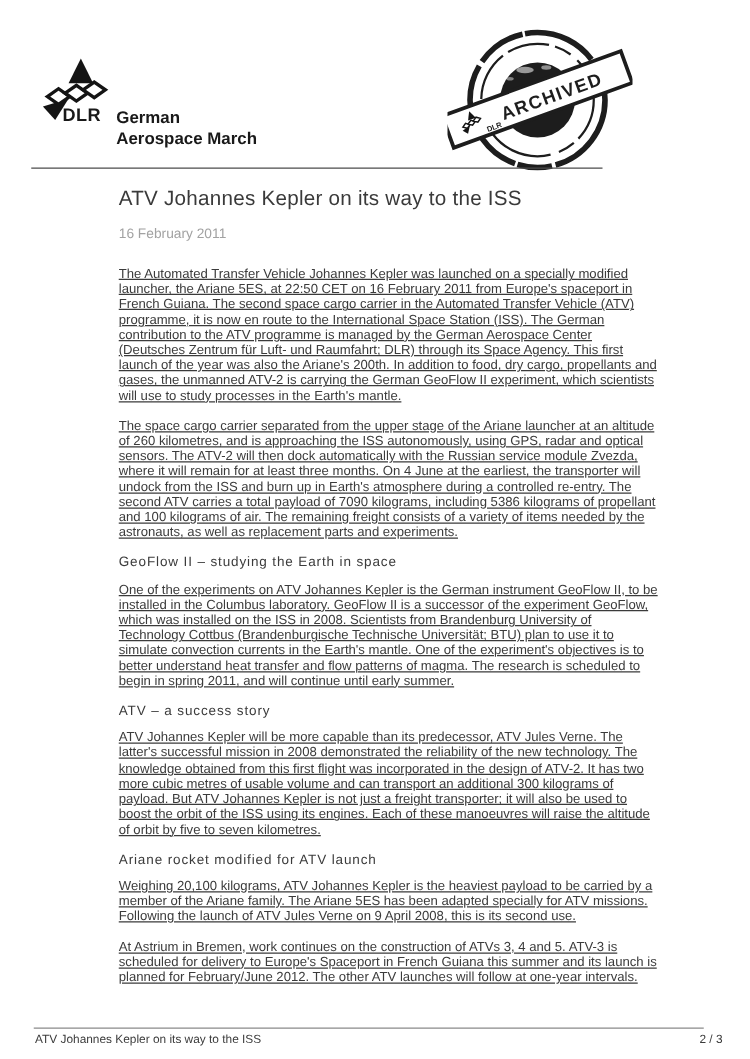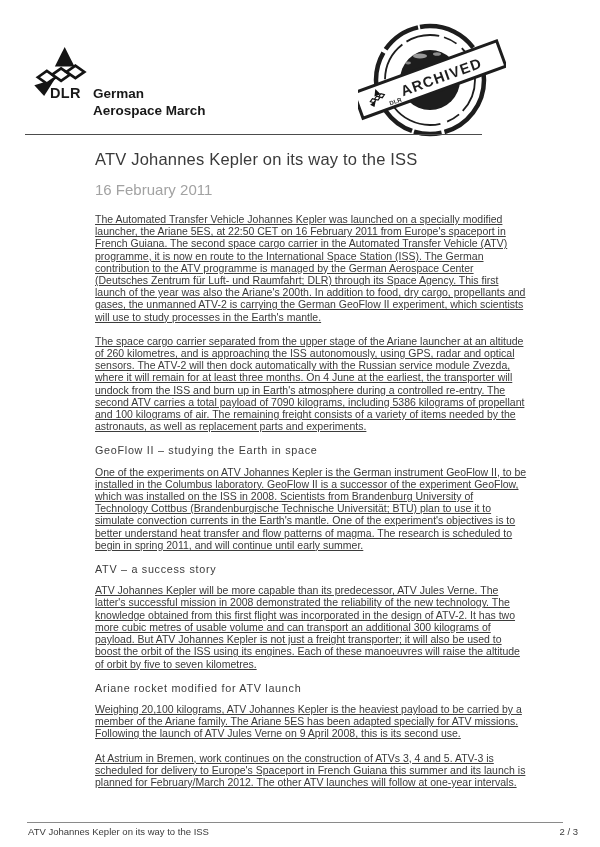--- a/index.html
+++ b/index.html
@@ -25,21 +25,21 @@
     position:absolute;left:25px;top:134px;width:457px;height:0;
     border-top:1.4px solid #4c4c4c;
   }
   
   .title{
     position:absolute;left:95px;top:150px;margin:0;
     font-size:16.5px;font-weight:400;color:#3a3a3a;letter-spacing:0.2px;
   }
   .date{
     position:absolute;left:95px;top:181px;
-    font-size:15px;color:#a2a2a2;
+    font-size:11px;color:#a2a2a2;
   }
   .body-col{
     position:absolute;left:95px;top:213px;width:434px;
     font-size:10.5px;line-height:12.2px;color:#3b3b3b;
   }
   .body-col p{margin:0 0 12px 0;text-decoration:underline;}
   .section{
     font-size:10.8px;font-weight:400;color:#3b3b3b;
     letter-spacing:0.7px;margin:5px 0 9px 0;
   }
@@ -110,20 +110,20 @@
 
   <div class="body-col">
     <p>The Automated Transfer Vehicle Johannes Kepler was launched on a specially modified launcher, the Ariane 5ES, at 22:50 CET on 16 February 2011 from Europe's spaceport in French Guiana. The second space cargo carrier in the Automated Transfer Vehicle (ATV) programme, it is now en route to the International Space Station (ISS). The German contribution to the ATV programme is managed by the German Aerospace Center (Deutsches Zentrum für Luft- und Raumfahrt; DLR) through its Space Agency. This first launch of the year was also the Ariane's 200th. In addition to food, dry cargo, propellants and gases, the unmanned ATV-2 is carrying the German GeoFlow II experiment, which scientists will use to study processes in the Earth's mantle.</p>
     <p>The space cargo carrier separated from the upper stage of the Ariane launcher at an altitude of 260 kilometres, and is approaching the ISS autonomously, using GPS, radar and optical sensors. The ATV-2 will then dock automatically with the Russian service module Zvezda, where it will remain for at least three months. On 4 June at the earliest, the transporter will undock from the ISS and burn up in Earth's atmosphere during a controlled re-entry. The second ATV carries a total payload of 7090 kilograms, including 5386 kilograms of propellant and 100 kilograms of air. The remaining freight consists of a variety of items needed by the astronauts, as well as replacement parts and experiments.</p>
     <h2 class="section">GeoFlow II – studying the Earth in space</h2>
     <p>One of the experiments on ATV Johannes Kepler is the German instrument GeoFlow II, to be installed in the Columbus laboratory. GeoFlow II is a successor of the experiment GeoFlow, which was installed on the ISS in 2008. Scientists from Brandenburg University of Technology Cottbus (Brandenburgische Technische Universität; BTU) plan to use it to simulate convection currents in the Earth's mantle. One of the experiment's objectives is to better understand heat transfer and flow patterns of magma. The research is scheduled to begin in spring 2011, and will continue until early summer.</p>
     <h2 class="section">ATV – a success story</h2>
     <p>ATV Johannes Kepler will be more capable than its predecessor, ATV Jules Verne. The latter's successful mission in 2008 demonstrated the reliability of the new technology. The knowledge obtained from this first flight was incorporated in the design of ATV-2. It has two more cubic metres of usable volume and can transport an additional 300 kilograms of payload. But ATV Johannes Kepler is not just a freight transporter; it will also be used to boost the orbit of the ISS using its engines. Each of these manoeuvres will raise the altitude of orbit by five to seven kilometres.</p>
     <h2 class="section">Ariane rocket modified for ATV launch</h2>
     <p>Weighing 20,100 kilograms, ATV Johannes Kepler is the heaviest payload to be carried by a member of the Ariane family. The Ariane 5ES has been adapted specially for ATV missions. Following the launch of ATV Jules Verne on 9 April 2008, this is its second use.</p>
-    <p>At Astrium in Bremen, work continues on the construction of ATVs 3, 4 and 5. ATV-3 is scheduled for delivery to Europe's Spaceport in French Guiana this summer and its launch is planned for February/March 2012. The other ATV launches will follow at one-year intervals.</p>
+    <p>At Astrium in Bremen, work continues on the construction of ATVs 3, 4 and 5. ATV-3 is scheduled for delivery to Europe's Spaceport in French Guiana this summer and its launch is planned for February/June 2012. The other ATV launches will follow at one-year intervals.</p>
   </div>
 
   <div class="footer-rule"></div>
   <div class="footer-title">ATV Johannes Kepler on its way to the ISS</div>
   <div class="footer-page">2 / 3</div>
 
 </div>
 
 </body></html>

